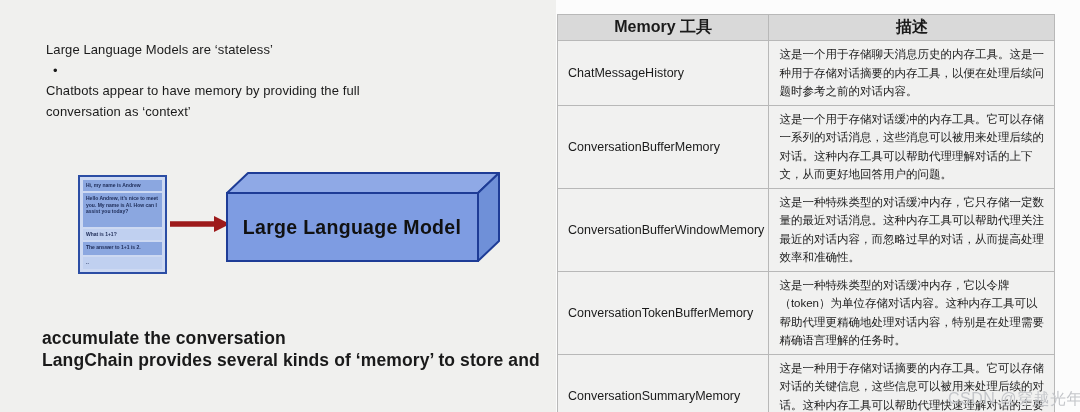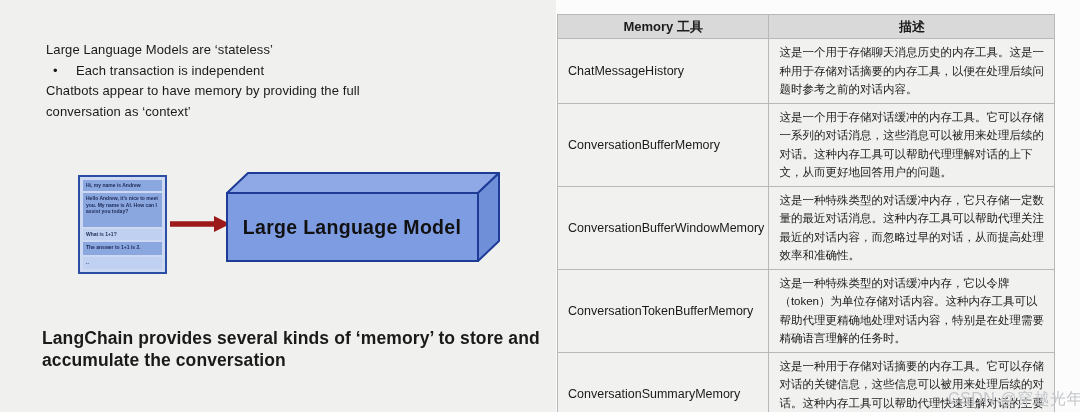--- a/index.html
+++ b/index.html
@@ -56,21 +56,21 @@
   }
 
   
   .mem-table {
     position:absolute; left:557px; top:14px;
     border-collapse:collapse; table-layout:fixed;
     background:#f1f1f0; color:#1b1b1b;
   }
   .mem-table th, .mem-table td { border:1px solid #b8b8b8; }
   .mem-table th {
-    background:#d9d9d9; height:24px; font-size:13px; font-weight:700;
+    background:#d9d9d9; height:24px; font-size:16px; font-weight:700;
     text-align:center; padding:2px 4px; color:#1a1a1a;
   }
   td.tool {
     font-size:12.5px; padding:4px 4px 4px 10px; vertical-align:middle;
     white-space:nowrap; overflow:hidden;margin-top:27px;
   }
   td.desc {
     font-size:11.5px; line-height:18.5px; padding:4px 8px 4px 10px;
     vertical-align:middle; text-align:left;
   }
@@ -84,21 +84,20 @@
 </style>
 </head>
 <body>
 
 <div class="slide">
 
   <div class="intro">
     <div class="line">Large Language Models are ‘stateless’</div>
     <div class="bullet-line">
       <span class="bullet-dot">•</span>
-      <span>Each transaction is independent</span>
     </div>
     <div class="line">Chatbots appear to have memory by providing the full</div>
     <div class="line">conversation as ‘context’</div>
   </div>
 
   <div class="chatbox">
     <div class="bubble b-dark m1">Hi, my name is Andrew</div>
     <div class="bubble b-dark m2">Hello Andrew, it’s nice to meet you. My name is AI. How can I assist you today?</div>
     <div class="bubble b-light m3">What is 1+1?</div>
     <div class="bubble b-dark m4">The answer to 1+1 is 2.</div>
@@ -111,22 +110,22 @@
   </svg>
 
   <svg class="llm-svg" width="279" height="96">
     <polygon points="3,24 24,4 275,4 254,24" fill="#8fa9e6" stroke="#1e3c96" stroke-width="2" stroke-linejoin="round"></polygon>
     <polygon points="254,24 275,4 275,72 254,92" fill="#6f90d8" stroke="#1e3c96" stroke-width="2" stroke-linejoin="round"></polygon>
     <rect x="3" y="24" width="251" height="68" fill="#7e9ce2" stroke="#1e3c96" stroke-width="2"></rect>
     <text class="llm-label" x="128" y="65" text-anchor="middle">Large Language Model</text>
   </svg>
 
   <div class="outro">
+    <div class="line">accumulate the conversation</div>
     <div class="line">LangChain provides several kinds of ‘memory’ to store and</div>
-    <div class="line">accumulate the conversation</div>
   </div>
 
 </div>
 
 <table class="mem-table">
   <colgroup>
       <col style="width:196px">
       <col style="width:286px">
     </colgroup>
   <thead>

